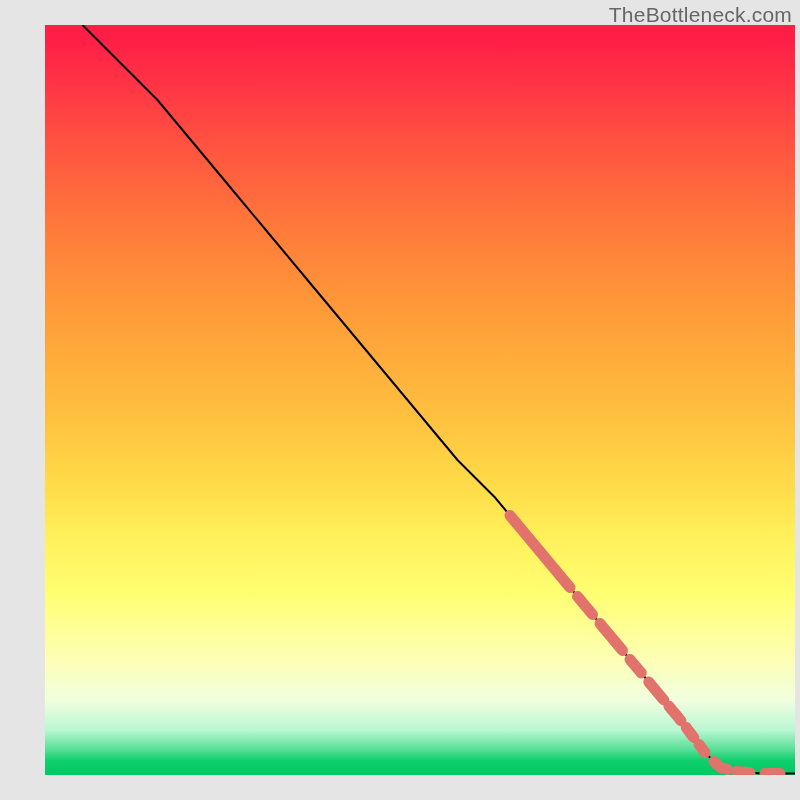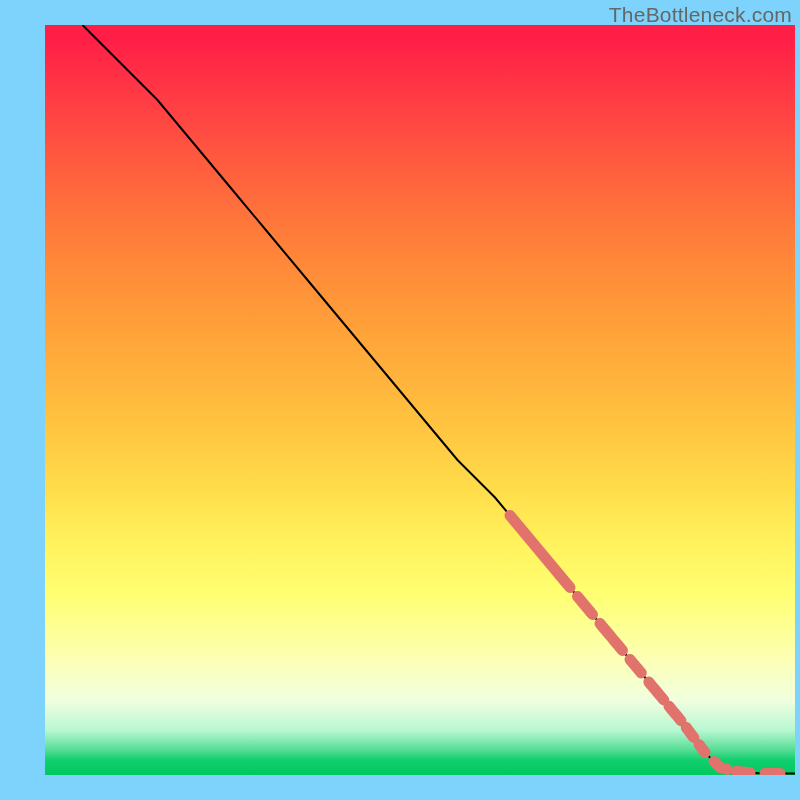--- a/index.html
+++ b/index.html
@@ -10,21 +10,21 @@
     background: #000;
     overflow: hidden;
     font-family: Arial, Helvetica, sans-serif;
   }
   .frame {
     position: absolute;
     left: 0;
     top: 0;
     width: 800px;
     height: 800px;
-    background: #7dd3fc;
+    background: #e5e5e5;
   }
   .plot {
     position: absolute;
     left: 45px;
     top: 25px;
     width: 750px;
     height: 750px;
     background: linear-gradient(to bottom,
       #ff1f46 0%,
       #ff1f46 2%,

